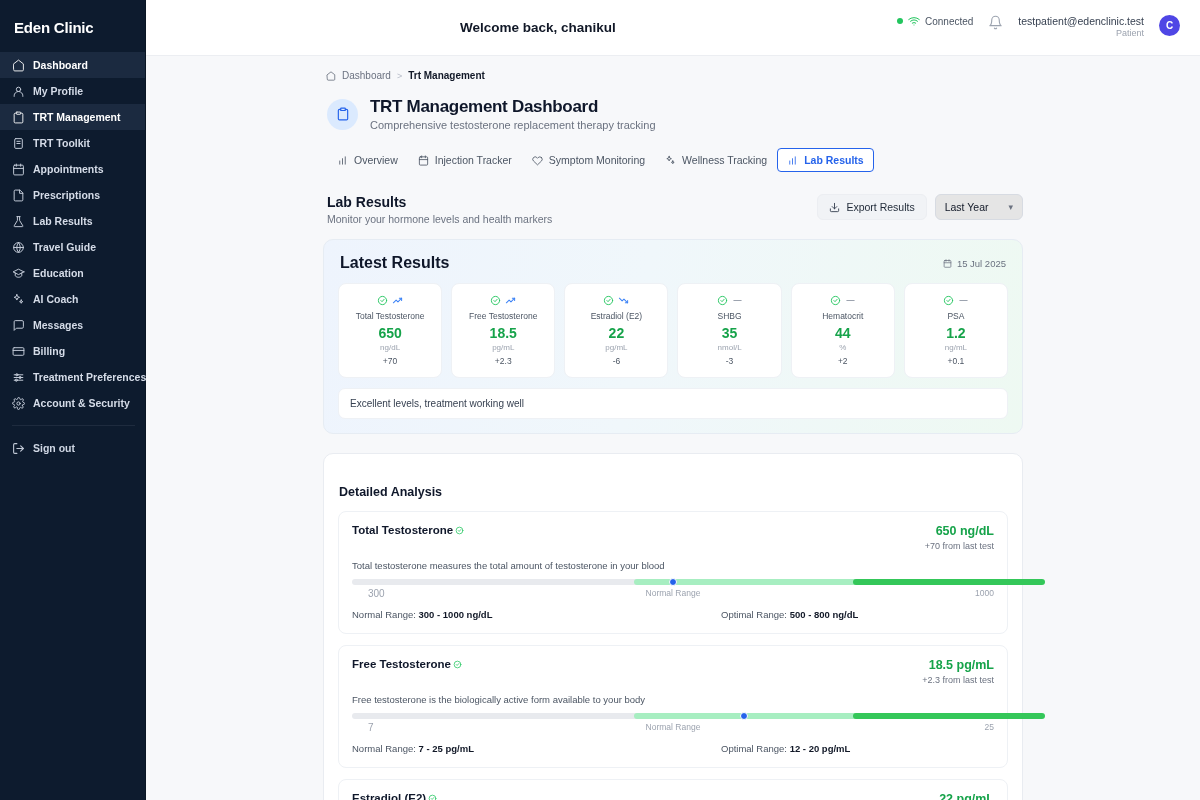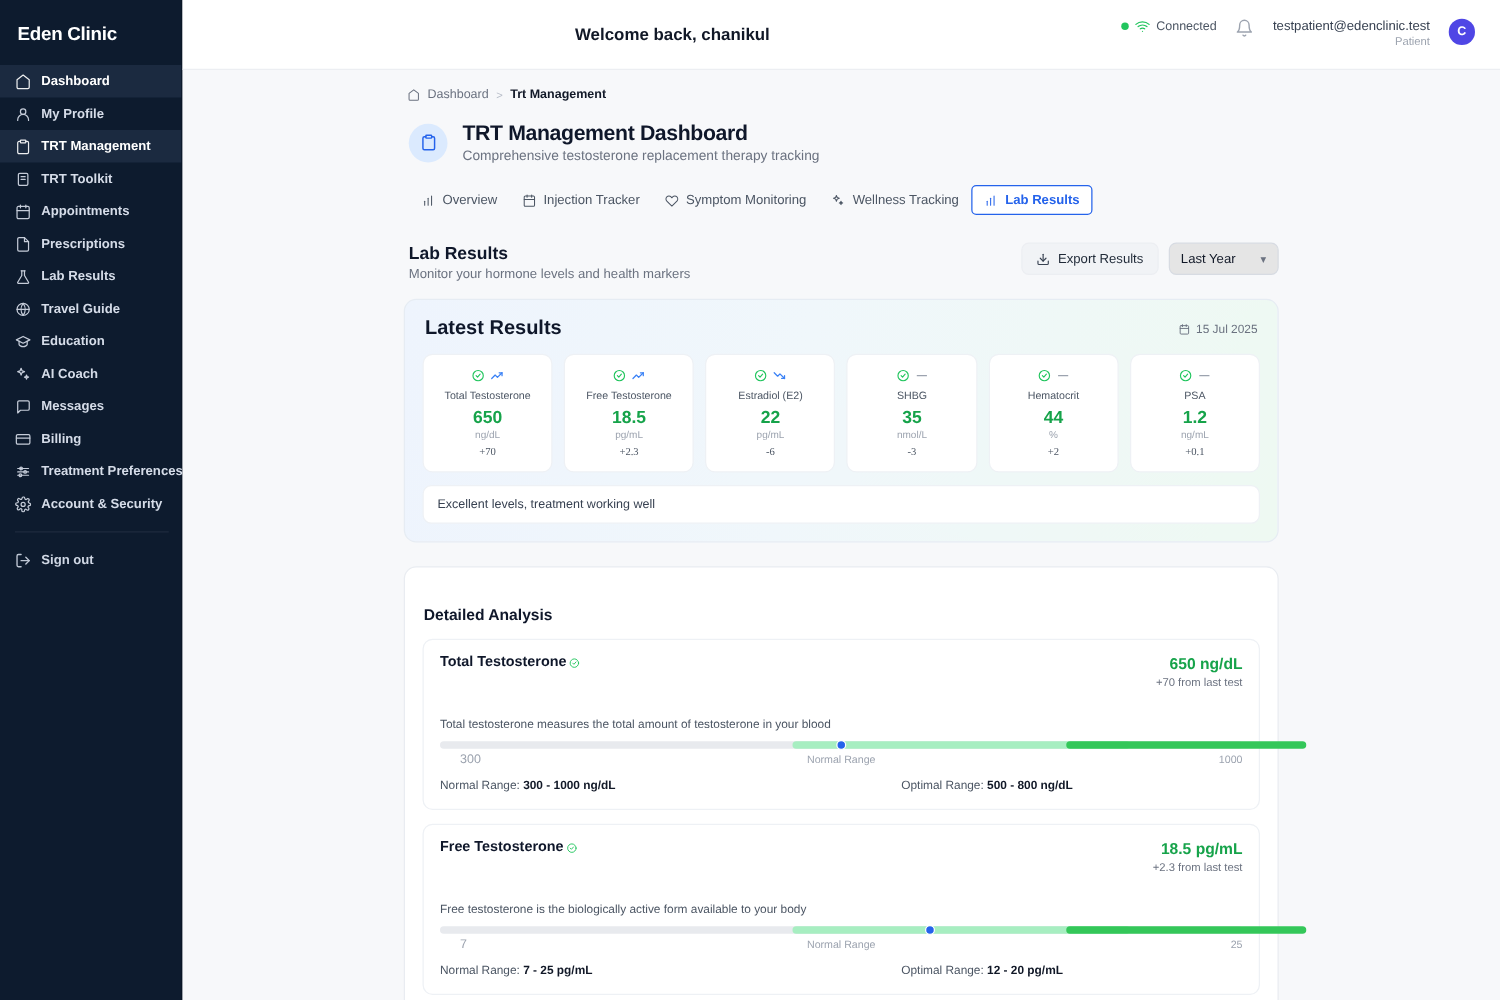--- a/index.html
+++ b/index.html
@@ -123,21 +123,21 @@
     padding: 10px 4px 11px 4px; text-align: center;
   }
   .m-icons { display: flex; align-items: center; justify-content: center; gap: 4px; height: 12px; }
   .m-icons svg { display: block; }
   .m-check { width: 11px; height: 11px; color: #22c55e; }
   .m-trend { width: 11px; height: 11px; color: #3b82f6; }
   .m-trend.flat { color: #9ca3af; }
   .m-name { font-size: 8.5px; color: #4b5563; margin-top: 5px; line-height: 1.2; }
   .m-val { font-size: 14px; font-weight: bold; color: #16a34a; margin-top: 4px; }
   .m-unit { font-size: 8px; color: #9ca3af; margin-top: 2px; }
-  .m-delta { font-size: 8.5px; color: #4b5563; margin-top: 4px; font-family: Liberation Serif, serif; }
+  .m-delta { font-size: 8.5px; color: #4b5563; margin-top: 4px; }
 
   .note {
     margin-top: 10px; background: #fff; border: 1px solid #eef1f5; border-radius: 7px;
     padding: 9px 11px; font-size: 10px; color: #374151;
   }
 
   .card-detail {
     margin-top: 19px; background: #fff; border: 1px solid #e9ecf1;
     border-radius: 10px; padding: 15px 14px 14px 14px;
   }
@@ -147,21 +147,21 @@
     border: 1px solid #eef1f5; border-radius: 8px;
     padding: 12px 13px 13px 13px; margin-bottom: 11px;
   }
   .marker-row:last-child { margin-bottom: 0; }
   .mk-top { display: flex; align-items: flex-start; }
   .mk-name { font-size: 11.5px; font-weight: bold; color: #0f172a; display: flex; align-items: center; gap: 2px; }
   .mk-name svg { width: 9px; height: 9px; display: block; color: #22c55e; }
   .mk-right { margin-left: auto; text-align: right; }
   .mk-val { font-size: 12.5px; font-weight: bold; color: #16a34a; }
   .mk-delta { font-size: 9px; color: #6b7280; margin-top: 3px; }
-  .mk-desc { font-size: 9.5px; color: #4b5563; margin-top: 23px; }
+  .mk-desc { font-size: 9.5px; color: #4b5563; margin-top: 9px; }
 
   .bar-wrap { margin-top: 8px; }
   .bar { position: relative; height: 6px; background: #e8eaee; border-radius: 3px; }
   .band-normal { position: absolute; top: 0; height: 6px; background: #a7eec1; border-radius: 3px; }
   .band-opt { position: absolute; top: 0; height: 6px; background: #34c759; border-radius: 3px; }
   .marker-dot {
     position: absolute; top: -1px; width: 8px; height: 8px; border-radius: 50%;
     background: #2563eb; border: 1.5px solid #fff; transform: translateX(-50%);
   }
   .bar-labels { position: relative; height: 12px; margin-top: 3px; }

